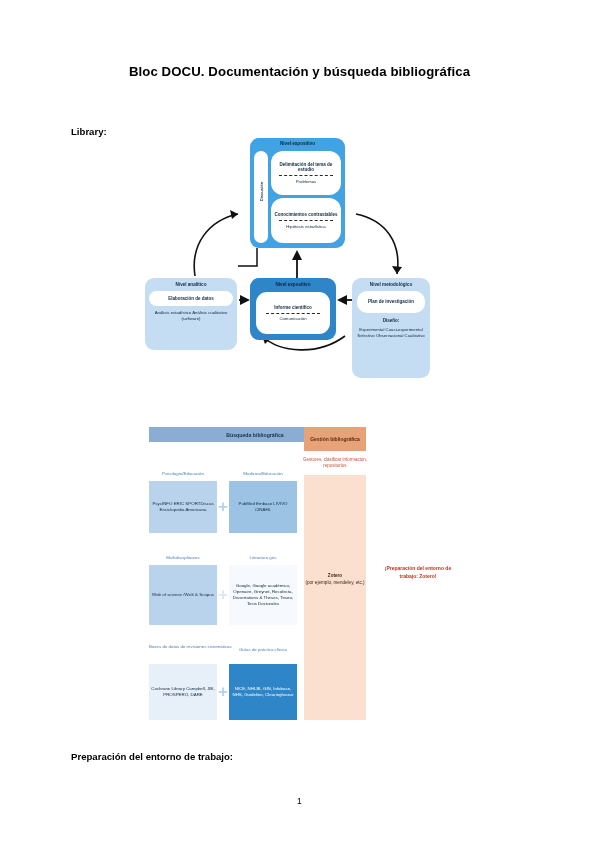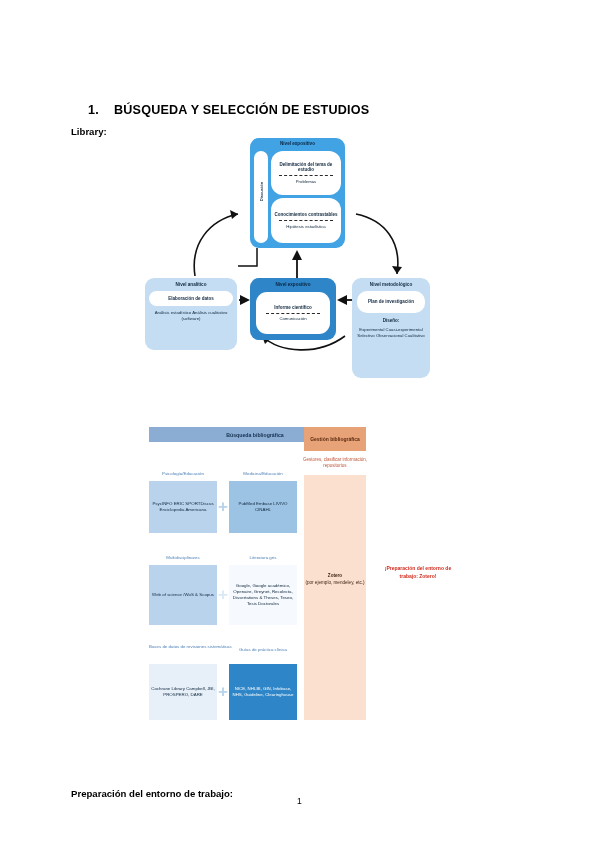--- a/index.html
+++ b/index.html
@@ -22,21 +22,21 @@
   .section-heading{
     position:absolute;left:88px;top:103px;
     font-size:12.6px;font-weight:bold;letter-spacing:.2px;
   }
   .section-num{display:inline-block;width:26px;}
   .contexto{
     position:absolute;left:71px;top:126px;
     font-size:9.6px;font-weight:bold;
   }
   .prep-label{
-    position:absolute;left:71px;top:788px;
+    position:absolute;left:71px;top:751px;
     font-size:9.6px;font-weight:bold;
   }
   .page-num{
     position:absolute;left:0;top:796px;width:599px;
     text-align:center;font-size:8.6px;
   }
 
   
   .d1{position:absolute;left:140px;top:138px;width:320px;height:260px;}
 
@@ -187,24 +187,22 @@
     position:absolute;color:#b9d3ec;font-size:17px;font-weight:bold;
     line-height:1;
   }
   .plus-pale{color:#dbe8f5;}
 </style>
 </head>
 <body>
 
 <div class="page">
 
-
-  <div class="section-heading">
-    <span class="section-num">1.</span><span>BÚSQUEDA Y SELECCIÓN DE ESTUDIOS</span>
-  </div>
+  <div class="doc-title">Bloc DOCU. Documentación y búsqueda bibliográfica</div>
+
 
   <div class="contexto">Library:</div>
 
   <div class="d1">
 
     <svg viewBox="0 0 320 260">
 
       <path d="M55,138 C50,105 70,82 98,76" fill="none" stroke="#111" stroke-width="1.6"></path>
       <polygon points="98,76 90,72 92,81" fill="#111"></polygon>
 

